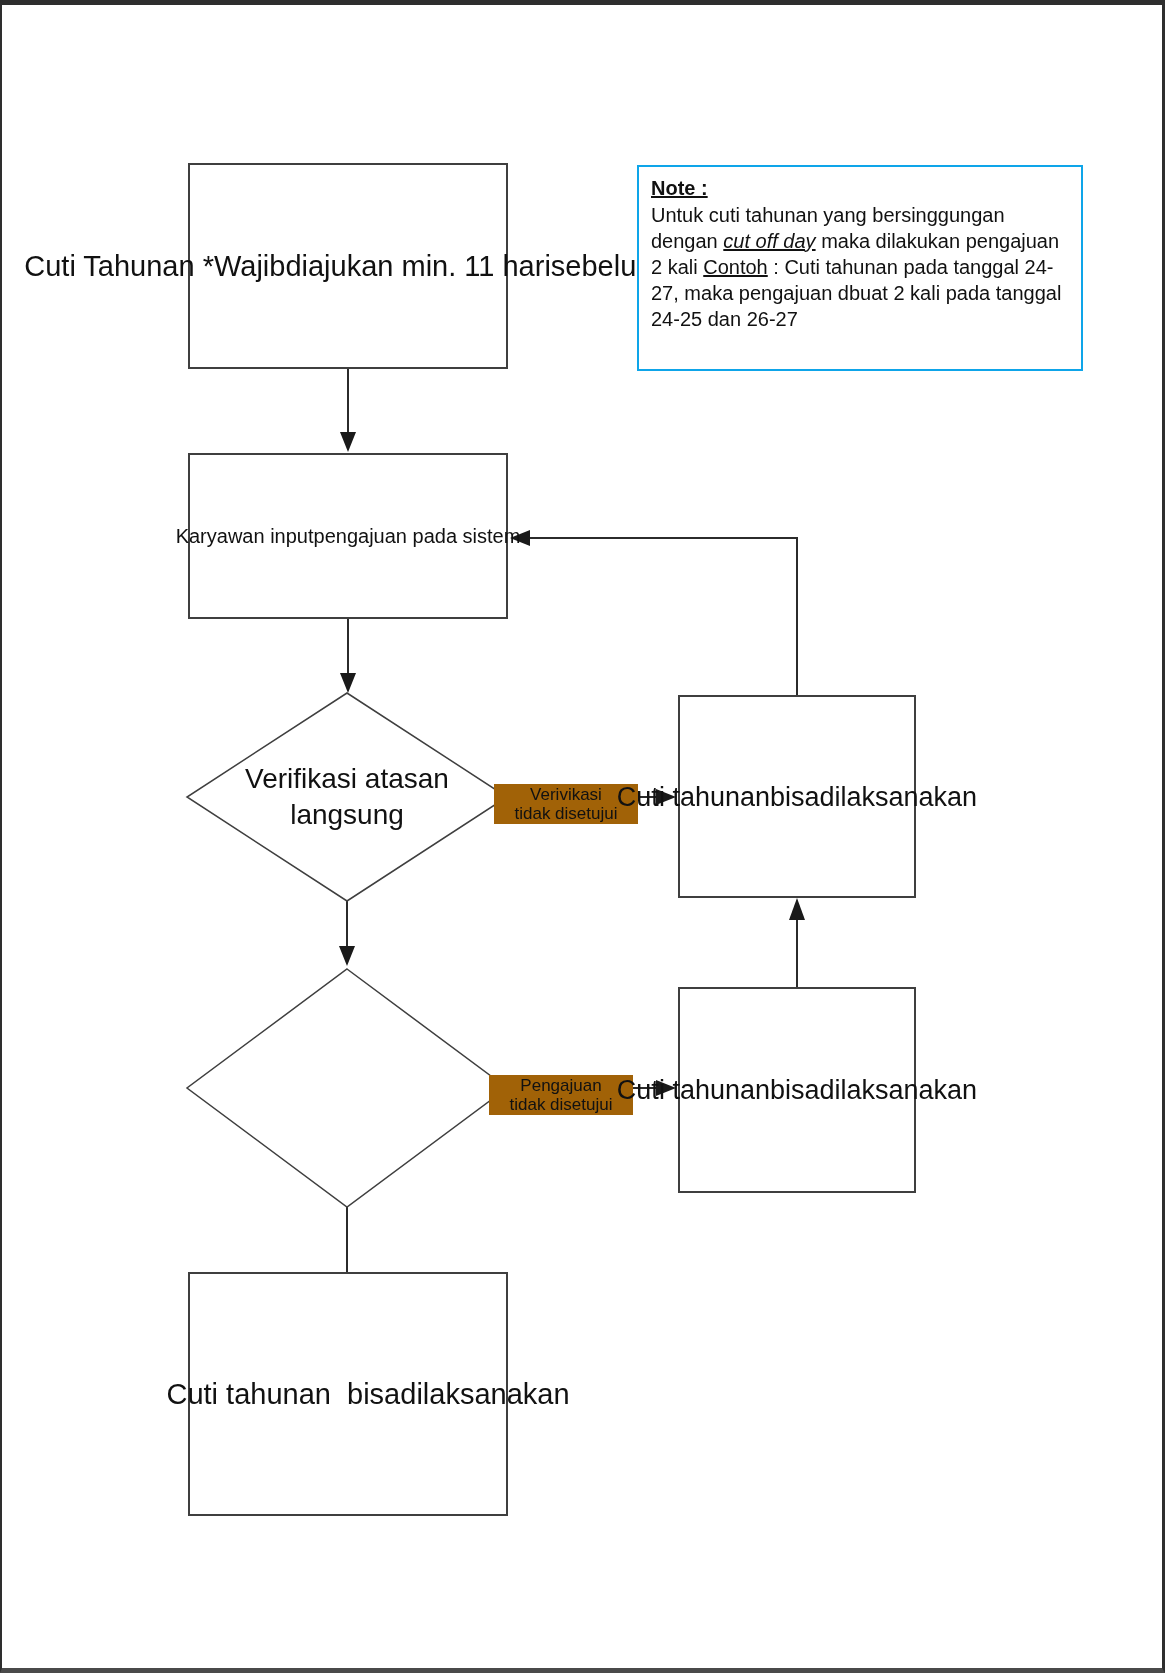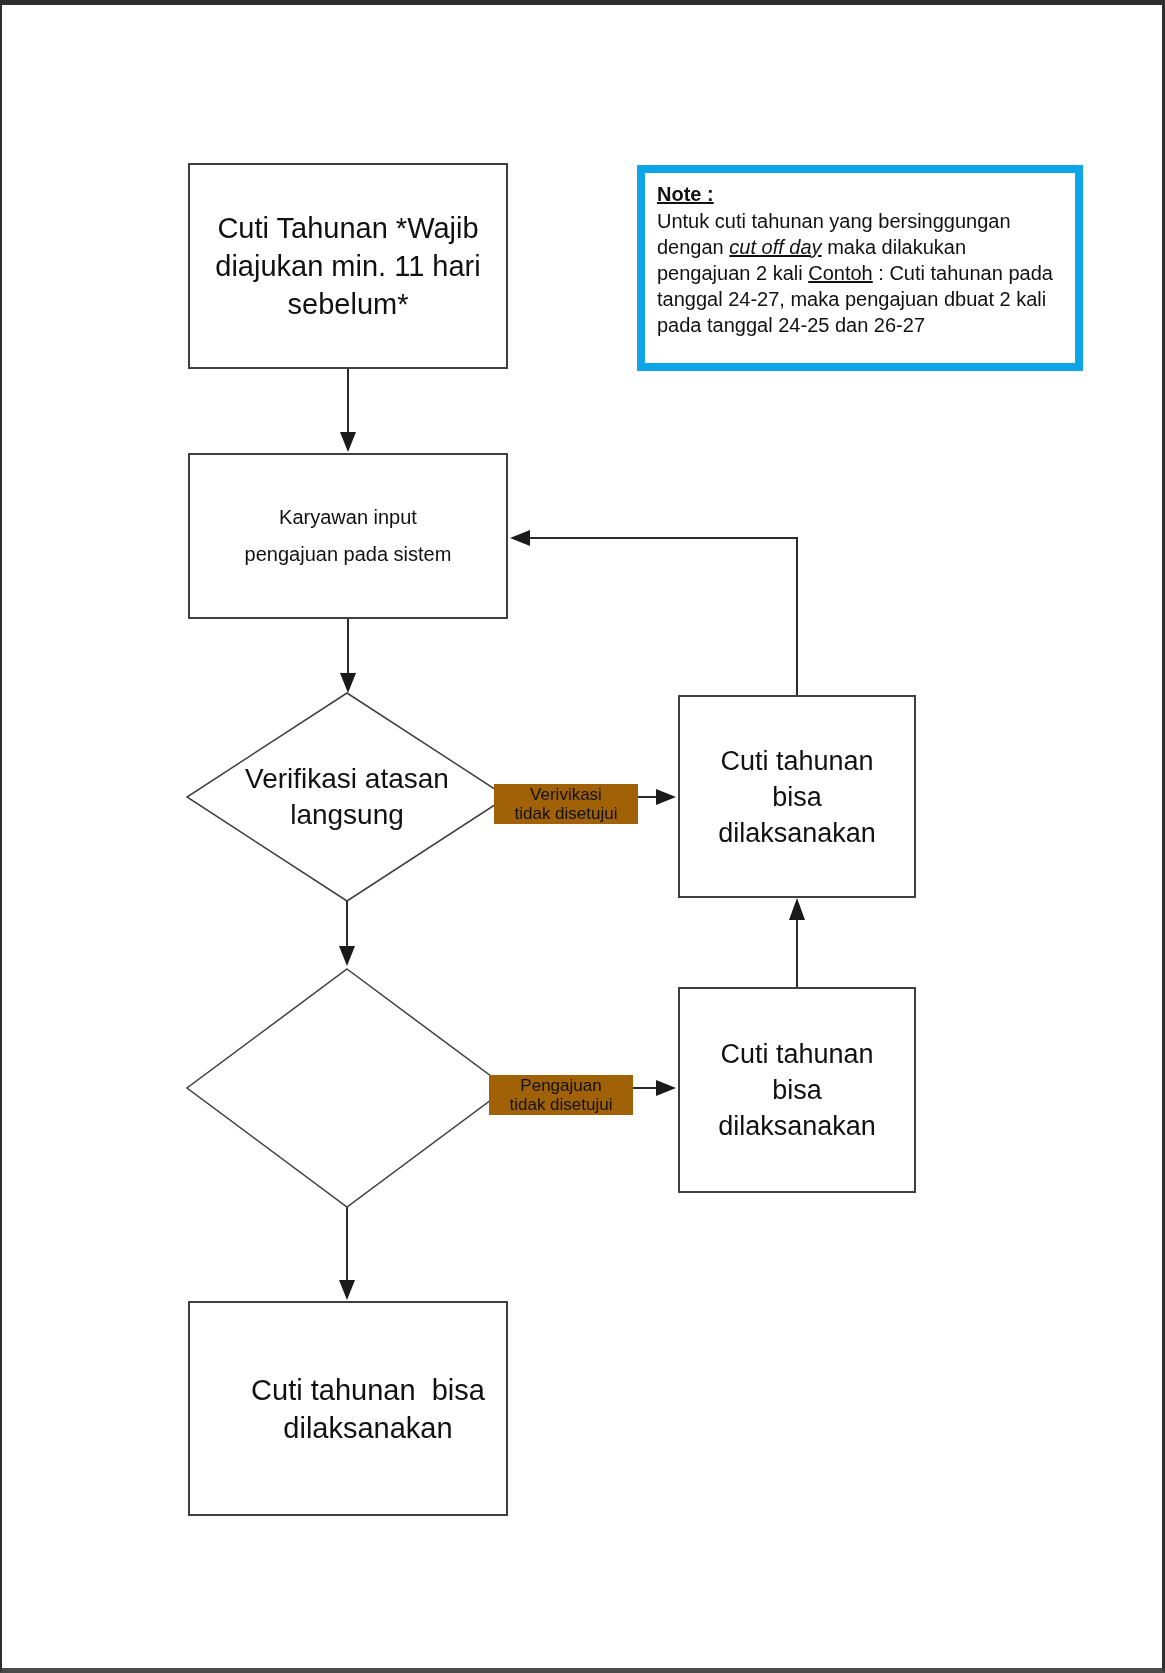--- a/index.html
+++ b/index.html
@@ -16,33 +16,33 @@
     font-family:"Liberation Sans","DejaVu Sans",sans-serif;
     color:#111;
     overflow:hidden;
   }
   svg.connectors { position:absolute; left:0; top:0; }
   .box {
     position:absolute;
     border:2px solid #3f3f3f;
     background:#ffffff;
     box-sizing:border-box;
-    display:flex; flex-direction:column;
+    display:flex; flex-direction:row;
     align-items:center; justify-content:center;
     text-align:center;
   }
   .ln { display:block; white-space:pre; }
   .node-start  { left:186px; top:158px; width:320px; height:206px; font-size:29px; line-height:38px; }
   .node-input  { left:186px; top:448px; width:320px; height:166px; font-size:20px; line-height:37px; }
   .node-out-top    { left:676px; top:690px; width:238px; height:203px; font-size:27px; line-height:36px; }
   .node-out-bottom { left:676px; top:982px; width:238px; height:206px; font-size:27px; line-height:36px; }
-  .node-final  { left:186px; top:1296px; width:320px; height:215px; font-size:29px; line-height:38px;padding-left:40px; }
+  .node-final  { left:186px; top:1267px; width:320px; height:244px; font-size:29px; line-height:38px;padding-left:40px; }
   .note-box {
     position:absolute; left:635px; top:160px; width:446px; height:206px;
-    border:8px solid #0ea5e9; background:#fff; box-sizing:border-box;
+    border:2px solid #0ea5e9; background:#fff; box-sizing:border-box;
     padding:8px 12px; font-size:20px; line-height:26px; text-align:left;
   }
   .note-title { font-weight:bold; text-decoration:underline; display:inline-block; margin-bottom:1px; }
   .note-body i { font-style:italic;text-decoration:underline; }
   .seg-iu { text-decoration:underline; }
   .diamond-text {
     position:absolute; display:flex; align-items:center; justify-content:center;
     flex-direction:column; text-align:center;
   }
   .d1-text { left:205px; top:730px; width:280px; height:124px; font-size:28px; line-height:36px; }

